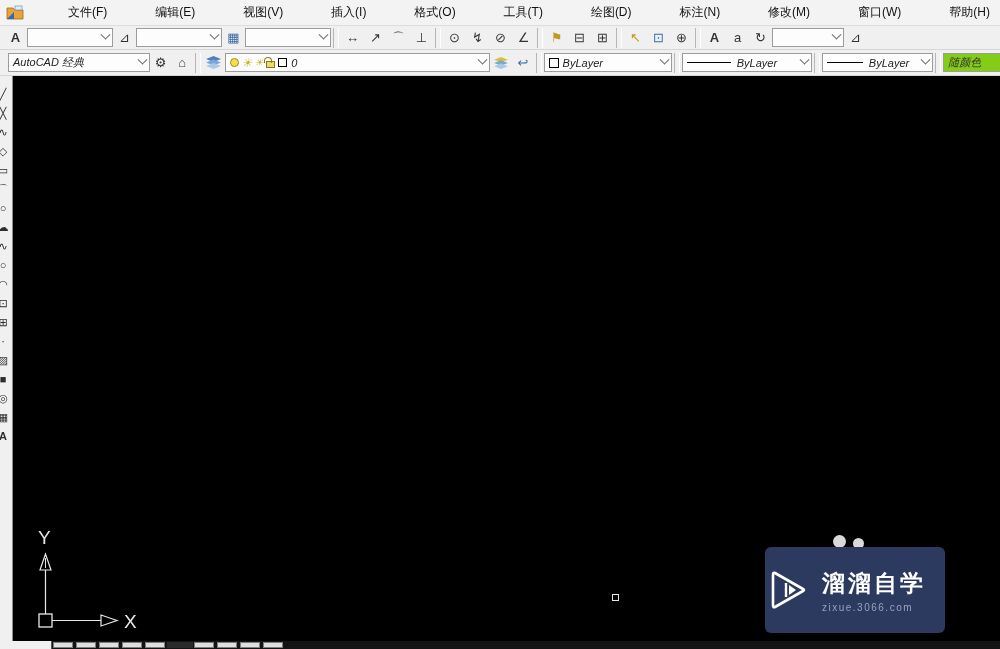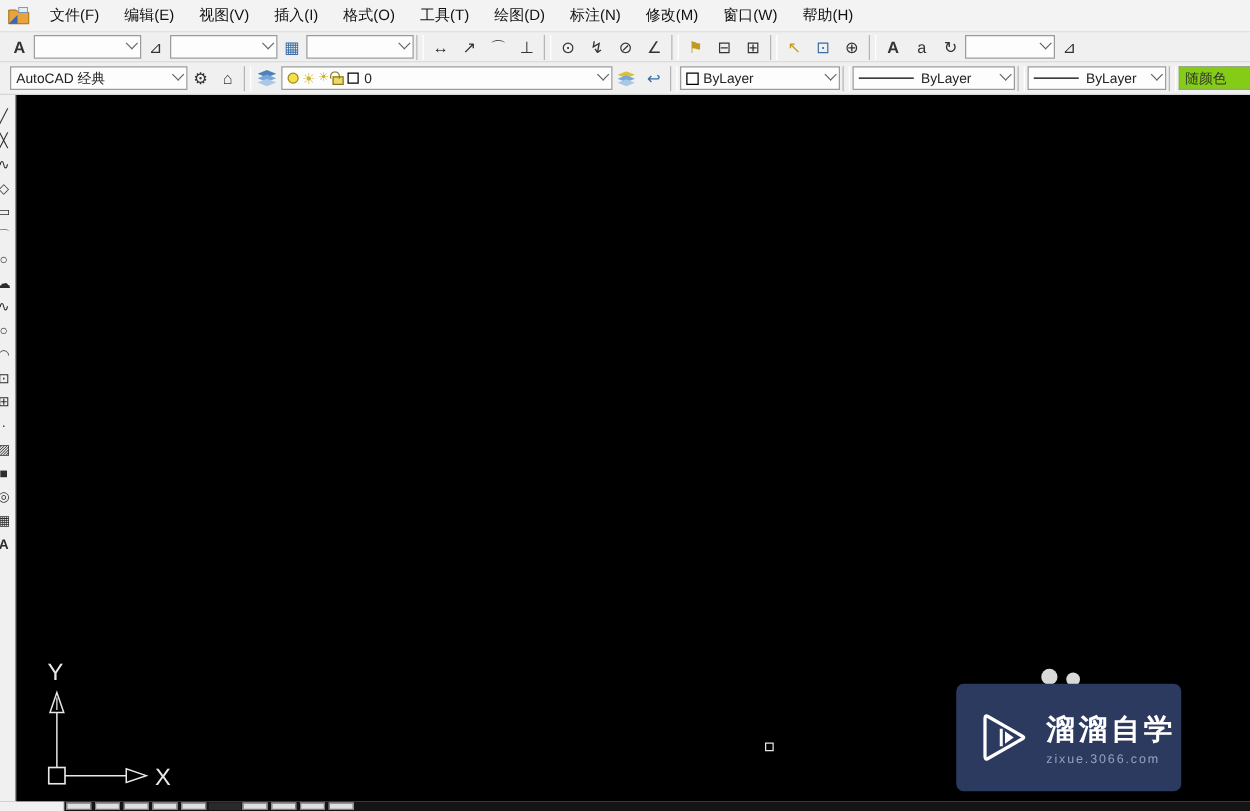--- a/index.html
+++ b/index.html
@@ -4,37 +4,37 @@
 <style>
   * { box-sizing: border-box; margin: 0; padding: 0; }
   html,body { width:1000px; height:649px; overflow:hidden; }
   body {
     font-family:"Liberation Sans", sans-serif;
     background:#f0f0f0; font-size:12px; color:#111;
     position:relative;
   }
   
   .menubar{ height:26px; display:flex; align-items:center; background:#f3f3f3;
-            border-bottom:1px solid #dcdcdc; padding-left:4px; }
+            border-bottom:1px solid #dcdcdc; padding-left:4px;justify-content:space-between; }
   .app-icon{ width:18px; height:16px; margin:0 6px 0 2px; }
   .menu-item{ padding:4px 10px; white-space:nowrap; cursor:default; }
   
   .toolbar-row{ display:flex; align-items:center; background:#f0f0f0;
                 border-bottom:1px solid #d6d6d6; padding-left:4px; }
   .row2{ height:24px; }
   .row3{ height:26px; }
   .tb-btn{ width:23px; height:20px; display:flex; align-items:center; justify-content:center;
            font-size:13px; color:#333; border:1px solid transparent; cursor:default; }
   .tb-btn.gold{ color:#c09a1d; }
   .tb-btn.blue{ color:#3b6ea5; }
   .sep{ width:6px; height:20px; margin:0 2px; border-left:1px solid #b5b5b5;
         border-right:1px solid #ffffff; }
   .combo{ height:19px; background:#fdfdfd; border:1px solid #9c9c9c; display:flex;
           align-items:center; font-size:11px; padding:0 3px 0 4px; color:#222;
-          white-space:nowrap; overflow:hidden; }
+          white-space:nowrap; overflow:hidden;font-style:italic; }
   .combo .chev{ margin-left:auto; width:7px; height:7px; flex:none;
                 border-right:1.6px solid #666; border-bottom:1.6px solid #666;
                 transform:rotate(45deg) translate(-2px,-2px); }
   .combo.disabled{ background:#84cc16; color:#333; }
   .swatch{ width:10px; height:10px; background:#fff; border:1px solid #000; margin-right:4px; flex:none; }
   .ltline{ height:1px; background:#000; margin-right:6px; flex:none; }
   
   .bulb{ width:9px; height:9px; border-radius:50%; background:#f5e04a; border:1px solid #9b8a20; margin-right:3px; flex:none;}
   .sun{ color:#cdb52f; font-size:12px; margin-right:2px; line-height:1; }
   .lock{ width:9px; height:7px; background:#ecd96e; border:1px solid #8a7a1e; margin:3px 3px 0 1px; position:relative; flex:none;}
@@ -48,21 +48,21 @@
               color:#2d2d2d; text-align:center; cursor:default; }
   .canvas{ flex:1; background:#000; position:relative; overflow:hidden; }
   .pickbox{ position:absolute; left:599px; top:518px; width:7px; height:7px;
             border:1px solid #e6e6e6; }
   .ucs{ position:absolute; left:12px; top:450px; }
   .wm-dot{ position:absolute; border-radius:50%; background:#d9d9d9; z-index:1; }
   .wm-dot.d1{ left:820px; top:459px; width:13px; height:13px; }
   .wm-dot.d2{ left:840px; top:462px; width:11px; height:11px; }
   .watermark{ position:absolute; left:752px; top:471px; width:180px; height:86px;
               background:#2d3a5f; border-radius:6px; display:flex; align-items:center;
-              padding-left:16px; z-index:2; }
+              padding-left:1px; z-index:2; }
   .wm-text{ margin-left:12px; }
   .wm-title{ color:#fff; font-size:23px; letter-spacing:3px; font-weight:bold; }
   .wm-url{ color:#97a2bf; font-size:10px; letter-spacing:1.5px; margin-top:3px; }
   
   .statusbar{ height:8px; background:#141414; display:flex; align-items:flex-start; }
   .status-left{ width:52px; height:8px; background:#f0f0f0; border-right:1px solid #555; flex:none;}
   .status-btn{ width:20px; height:6px; background:#dfdfdf; border:1px solid #7d7d7d;
                margin:1px 2px 0 1px; flex:none; }
   .status-gap{ width:26px; height:6px; margin-top:1px; background:#2a2a2a; flex:none;}
 </style>

